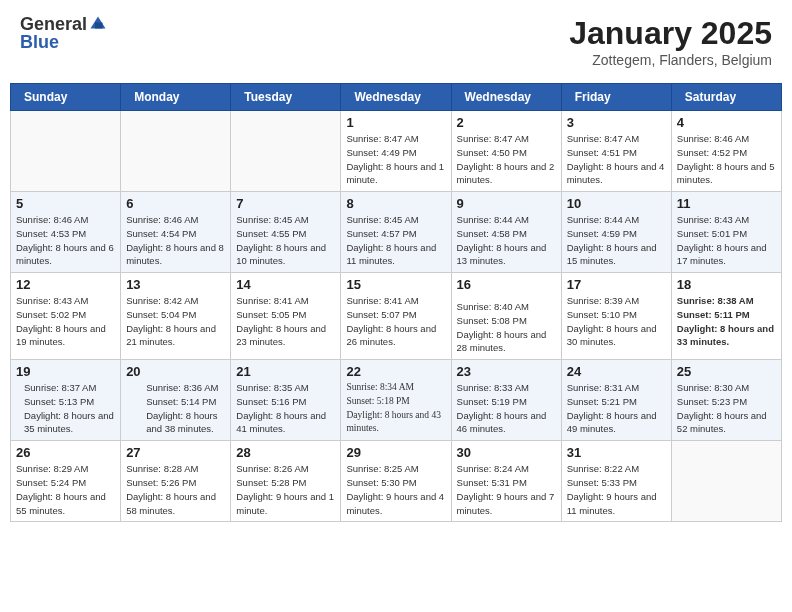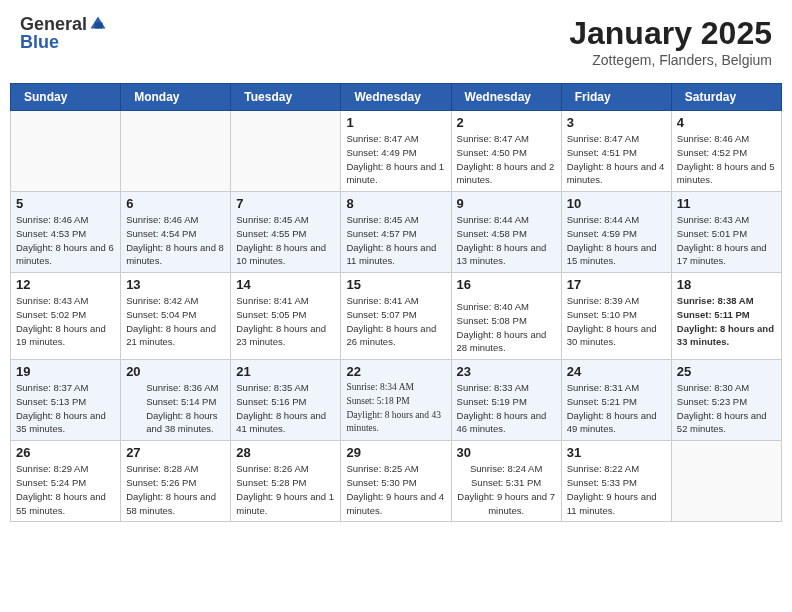--- a/index.html
+++ b/index.html
@@ -251,21 +251,21 @@
         <td>
           <div class="day-number">18</div>
           <div class="day-info" style="white-space: pre-line; font-weight: bold;">Sunrise: 8:38 AM
 Sunset: 5:11 PM
 Daylight: 8 hours and 33 minutes.</div>
         </td>
       </tr>
       <tr>
         <td>
           <div class="day-number">19</div>
-          <div class="day-info" style="white-space: pre-line;">Sunrise: 8:37 AM
+          <div class="day-info" style="white-space: pre-line; margin-left: 8px;">Sunrise: 8:37 AM
 Sunset: 5:13 PM
 Daylight: 8 hours and 35 minutes.</div>
         </td>
         <td>
           <div class="day-number">20</div>
           <div class="day-info" style="white-space: pre-line; margin-left: 20px;">Sunrise: 8:36 AM
 Sunset: 5:14 PM
 Daylight: 8 hours and 38 minutes.</div>
         </td>
         <td>
@@ -319,21 +319,21 @@
 Daylight: 9 hours and 1 minute.</div>
         </td>
         <td>
           <div class="day-number">29</div>
           <div class="day-info" style="white-space: pre-line;">Sunrise: 8:25 AM
 Sunset: 5:30 PM
 Daylight: 9 hours and 4 minutes.</div>
         </td>
         <td>
           <div class="day-number">30</div>
-          <div class="day-info" style="white-space: pre-line; text-align: center;">Sunrise: 8:24 AM
+          <div class="day-info" style="white-space: pre-line;">Sunrise: 8:24 AM
 Sunset: 5:31 PM
 Daylight: 9 hours and 7 minutes.</div>
         </td>
         <td>
           <div class="day-number">31</div>
           <div class="day-info" style="white-space: pre-line;">Sunrise: 8:22 AM
 Sunset: 5:33 PM
 Daylight: 9 hours and 11 minutes.</div>
         </td>
         <td class="empty"></td>

